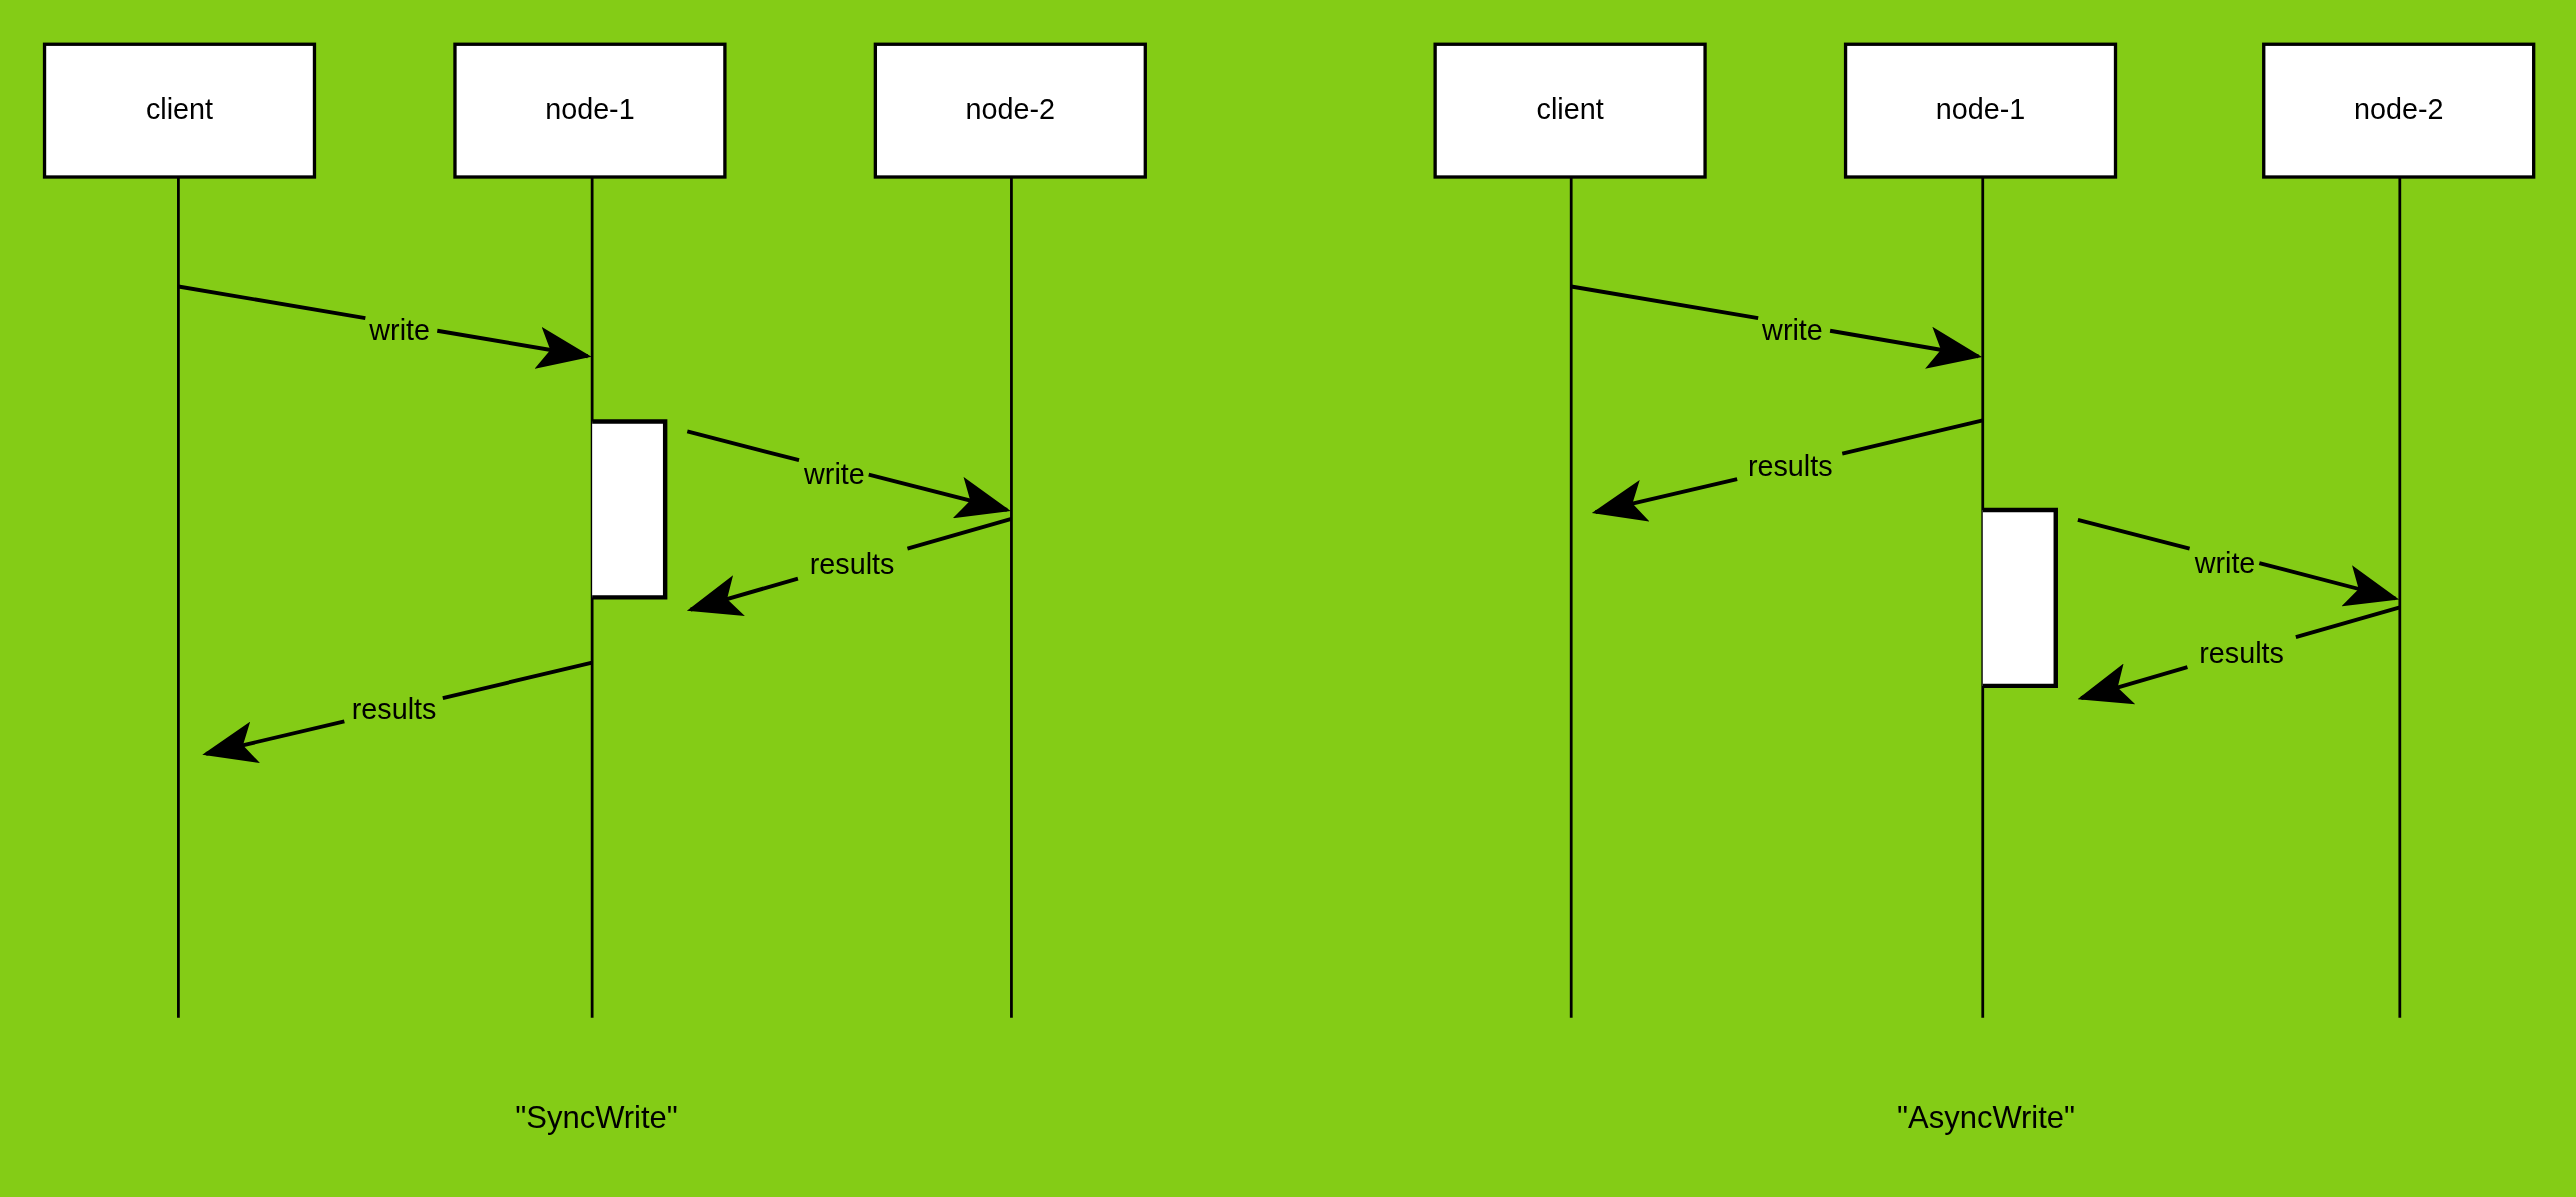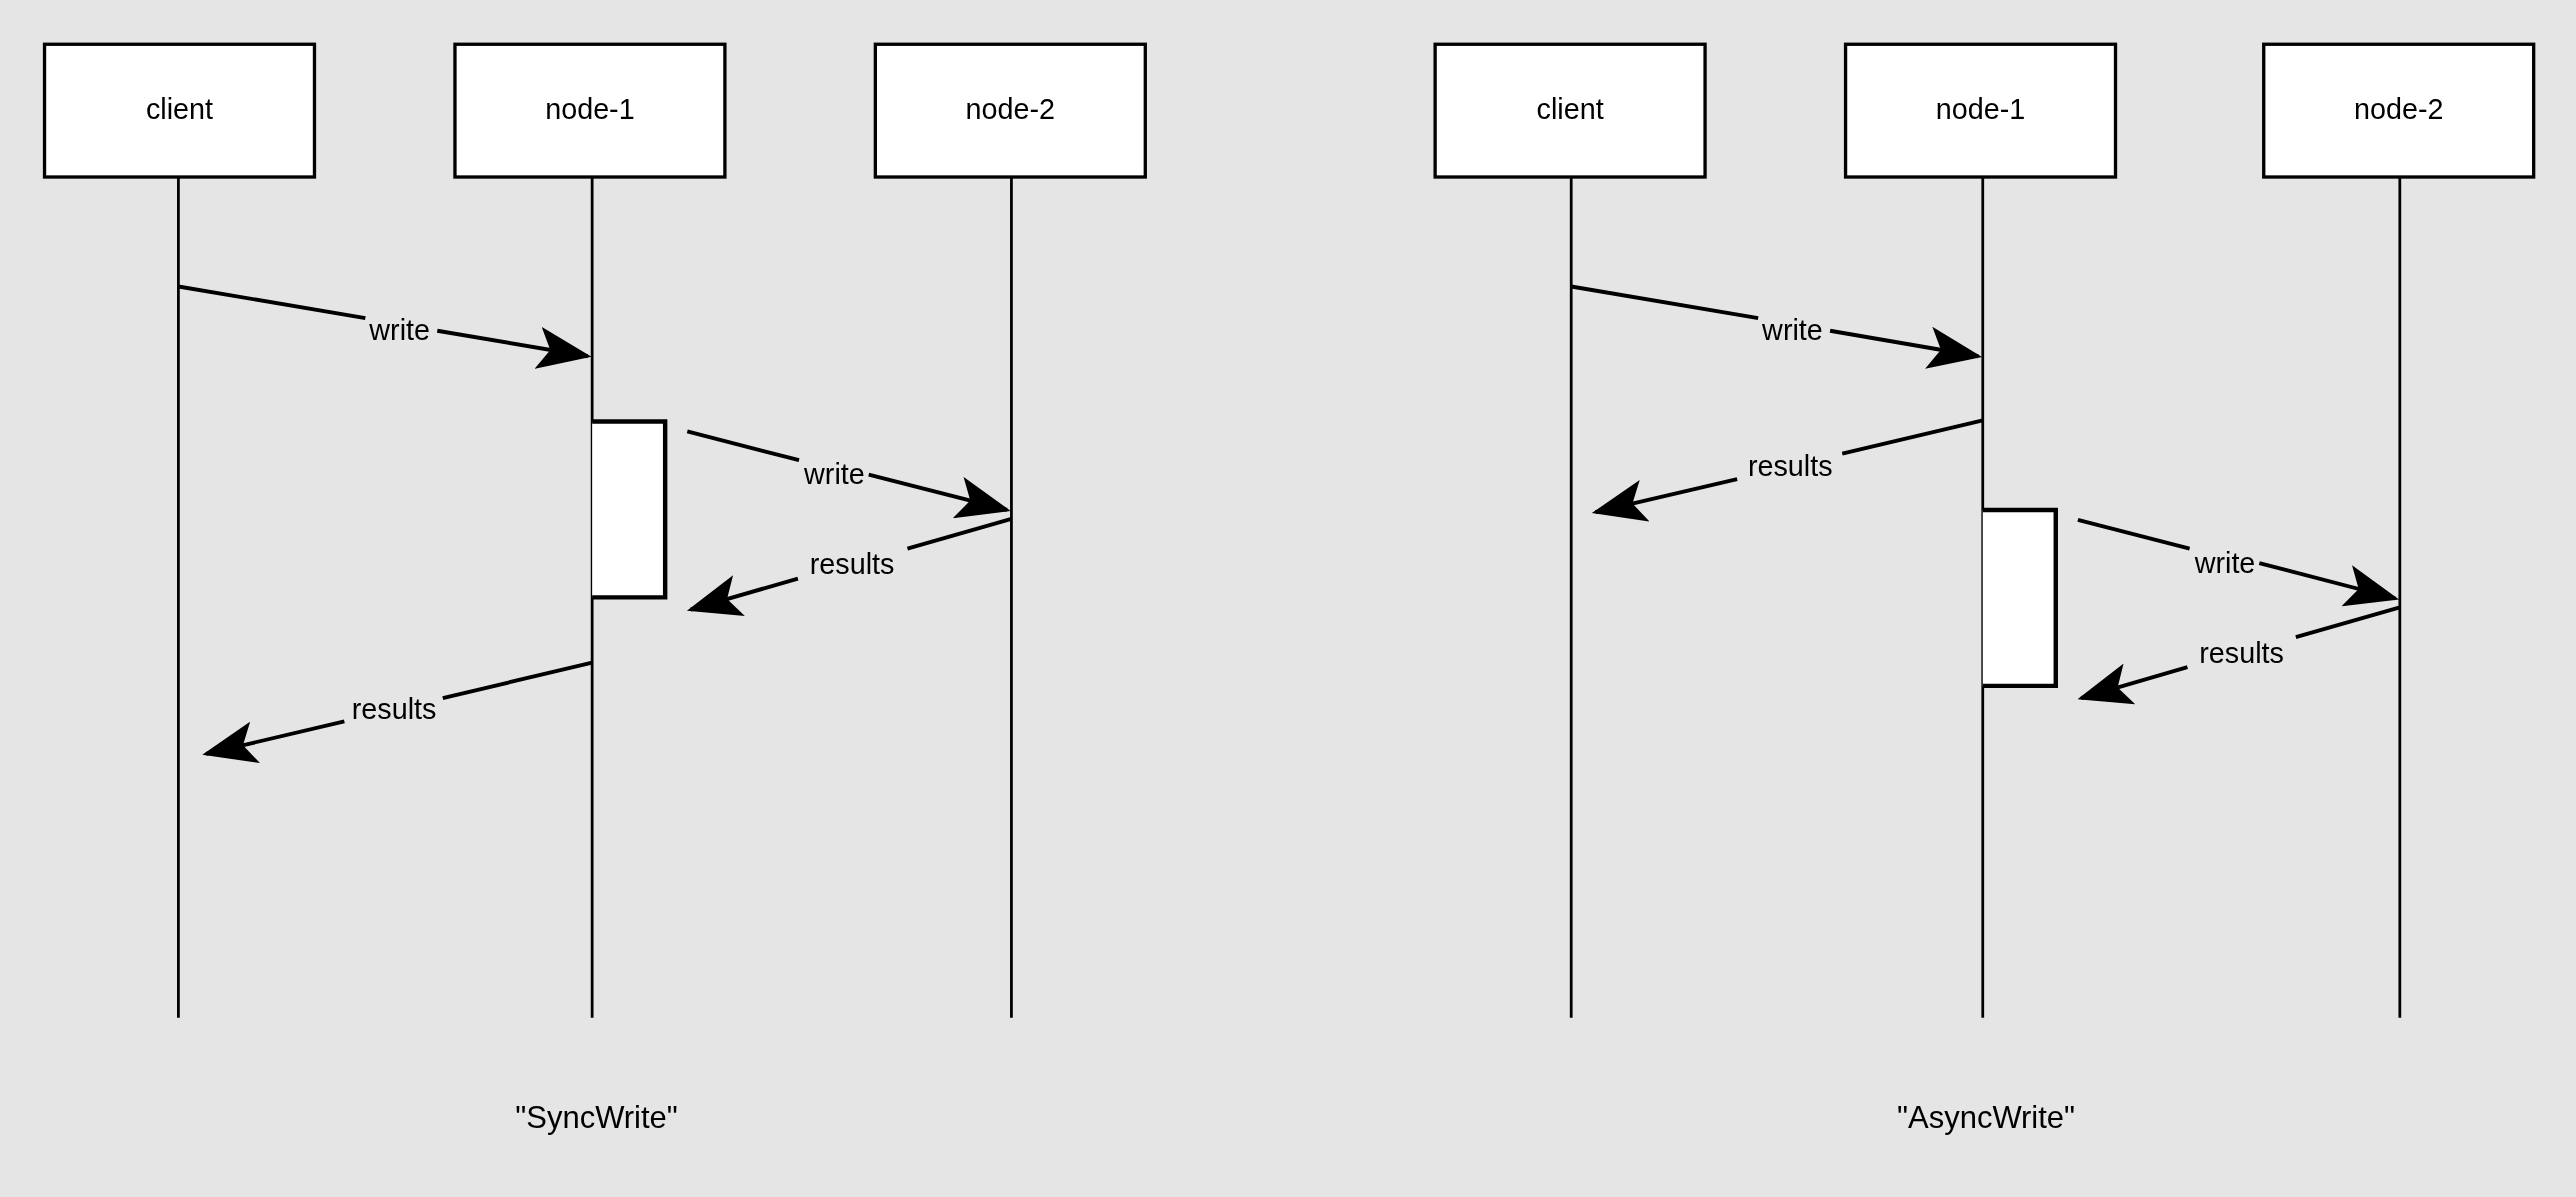--- a/index.html
+++ b/index.html
@@ -1,19 +1,19 @@
 <!DOCTYPE html>
 <html style="font-size:8.9px"><head>
 <meta charset="utf-8">
 <title>Sequence Diagrams</title>
 <style>
   html,body{margin:0;padding:0;background:#ffffff;}
   body{width:2576px;height:1197px;overflow:hidden;
        font-family:"Liberation Sans","DejaVu Sans",sans-serif;}
-  #canvas{position:relative;width:2576px;height:1197px;background:#e5e5e5;}
+  #canvas{position:relative;width:2576px;height:1197px;background:#84cc16;}
   svg.diagram{position:absolute;top:0;left:0;width:2576px;height:1197px;}
   .lifebox{fill:#ffffff;stroke:#000000;stroke-width:6;}
   .lifeline{stroke:#000000;stroke-width:5;}
   .activation{fill:#ffffff;stroke:#000000;stroke-width:8;}
   .msgline{stroke:#000000;stroke-width:7;fill:none;}
   .boxlabel{font-size:52px;fill:#000000;text-anchor:middle;
             font-family:"Liberation Sans","DejaVu Sans",sans-serif;}
   .msglabel{font-size:52px;fill:#000000;text-anchor:middle;
             font-family:"Liberation Sans","DejaVu Sans",sans-serif;}
   .caption{font-size:56px;fill:#000000;text-anchor:middle;

